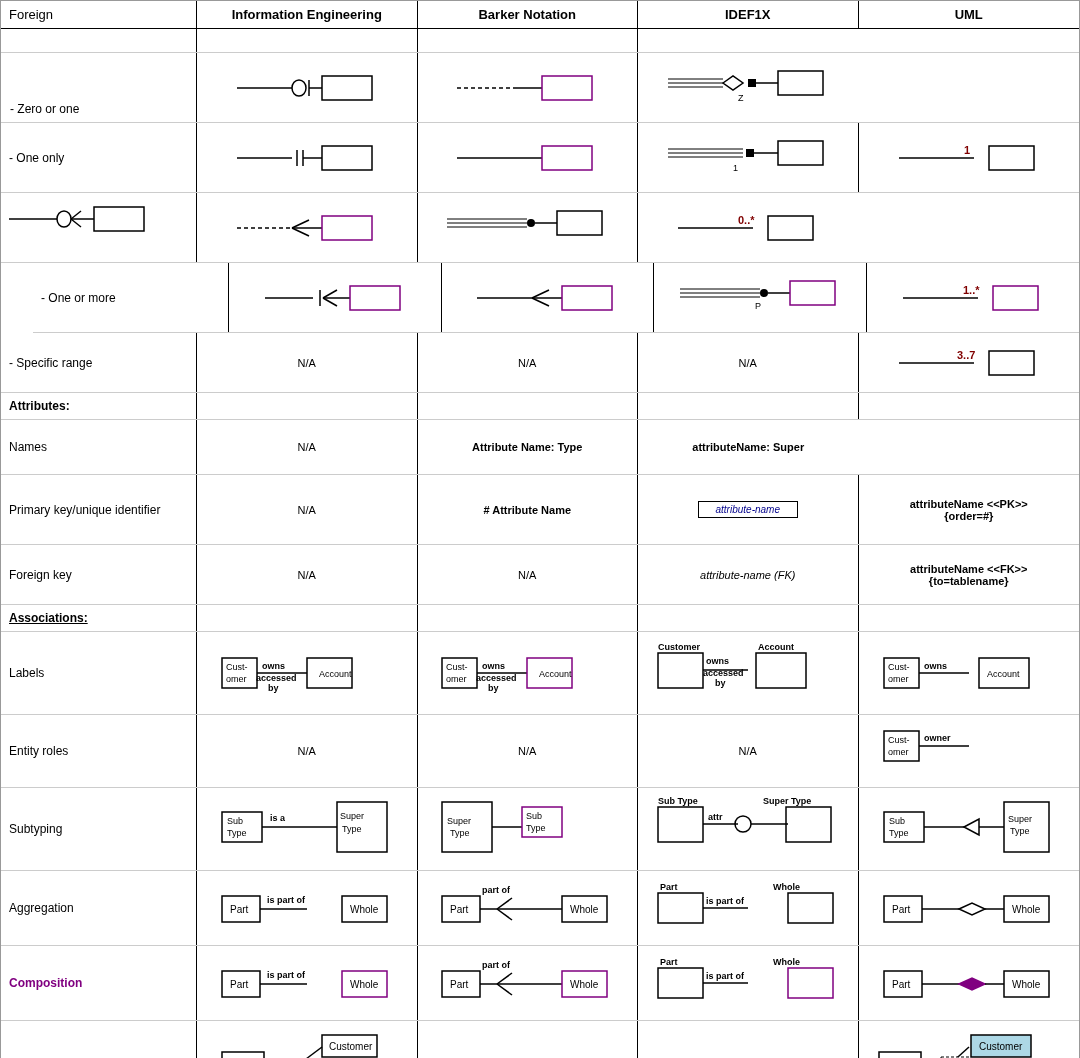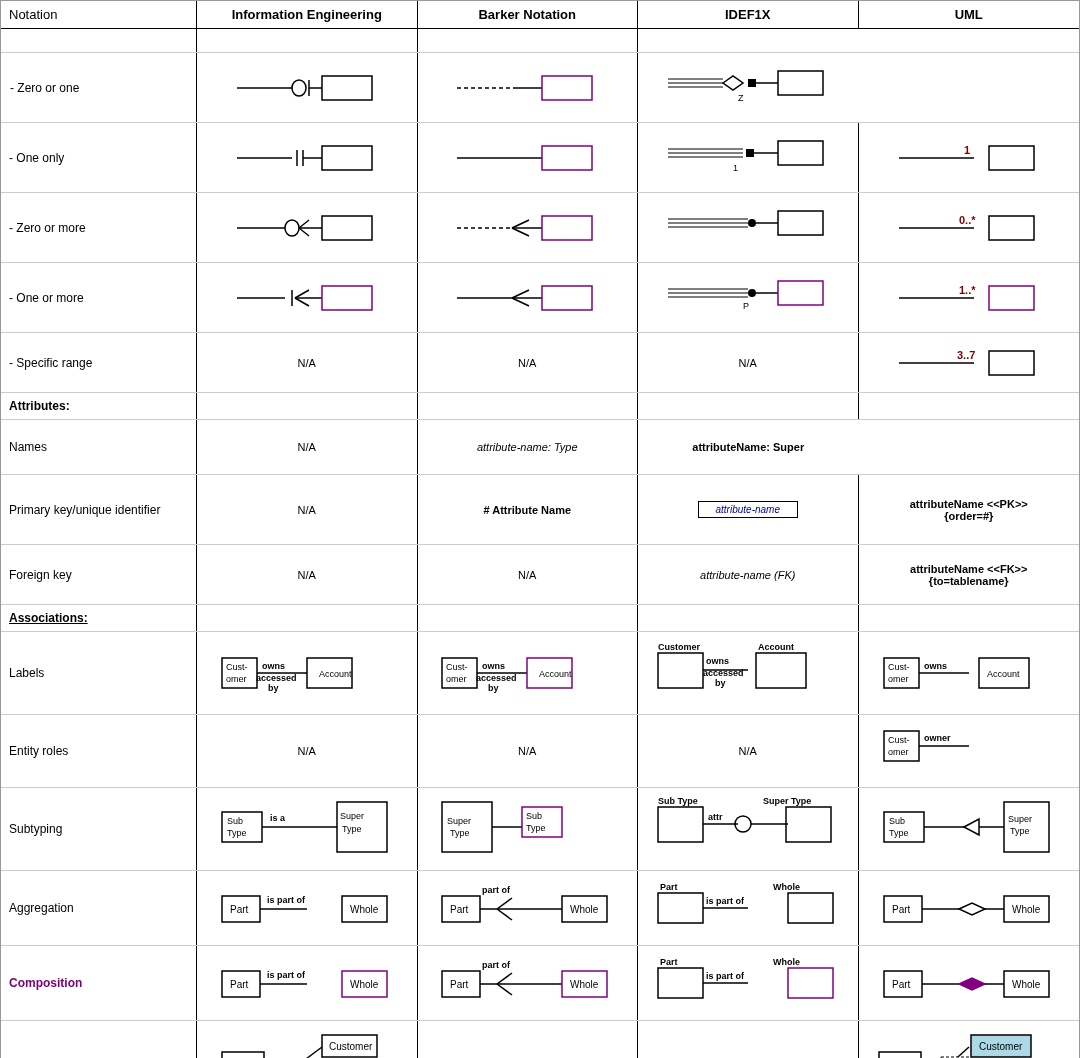--- a/index.html
+++ b/index.html
@@ -54,36 +54,36 @@
     }
     
     svg { overflow: visible; }
   </style>
 </head>
 <body>
 
 <div class="page">
 
   <div class="header-row">
-    <div class="header-cell" style="text-align:left; font-weight:normal; font-size:13px;">Notation</div>
+    <div class="header-cell" style="text-align:left; font-weight:normal; font-size:13px;">Foreign</div>
     <div class="header-cell">Information Engineering</div>
     <div class="header-cell">Barker Notation</div>
     <div class="header-cell">IDEF1X</div>
     <div class="header-cell">UML</div>
   </div>
 
   <div class="content-row" style="min-height:24px; border-bottom:1px solid #ccc;">
     <div class="content-cell"></div>
     <div class="content-cell"></div>
     <div class="content-cell"></div>
     <div class="content-cell"></div>
   </div>
 
   <div class="content-row" style="min-height:70px;">
-    <div class="content-cell" style="justify-content:center;padding-left:9px;">
+    <div class="content-cell" style="justify-content:flex-end;padding-left:9px;">
       <span>- Zero or one</span>
     </div>
 
     <div class="content-cell">
       <svg width="140" height="40">
         <line x1="0" y1="20" x2="55" y2="20" stroke="#000" stroke-width="1.5"></line>
 
         <ellipse cx="62" cy="20" rx="7" ry="8" fill="none" stroke="#000" stroke-width="1.5"></ellipse>
 
         <line x1="72" y1="12" x2="72" y2="28" stroke="#000" stroke-width="1.5"></line>
@@ -157,23 +157,20 @@
     <div class="content-cell">
       <svg width="140" height="40">
         <line x1="0" y1="20" x2="75" y2="20" stroke="#000" stroke-width="1.5"></line>
         <text x="65" y="16" font-size="11" fill="#800000" font-weight="bold">1</text>
         <rect x="90" y="8" width="45" height="24" fill="none" stroke="#000" stroke-width="1.5"></rect>
       </svg>
     </div>
   </div>
 
   <div class="content-row" style="min-height:70px;">
-    <div class="content-cell" style="justify-content:center;">
-      <span>- Zero or more</span>
-    </div>
 
     <div class="content-cell">
       <svg width="140" height="40">
         <line x1="0" y1="20" x2="48" y2="20" stroke="#000" stroke-width="1.5"></line>
         <ellipse cx="55" cy="20" rx="7" ry="8" fill="none" stroke="#000" stroke-width="1.5"></ellipse>
 
         <line x1="62" y1="20" x2="72" y2="12" stroke="#000" stroke-width="1.5"></line>
         <line x1="62" y1="20" x2="72" y2="20" stroke="#000" stroke-width="1.5"></line>
         <line x1="62" y1="20" x2="72" y2="28" stroke="#000" stroke-width="1.5"></line>
         <line x1="72" y1="20" x2="85" y2="20" stroke="#000" stroke-width="1.5"></line>
@@ -206,21 +203,21 @@
 
     <div class="content-cell">
       <svg width="140" height="40">
         <line x1="0" y1="20" x2="75" y2="20" stroke="#000" stroke-width="1.5"></line>
         <text x="60" y="16" font-size="11" fill="#800000" font-weight="bold">0..*</text>
         <rect x="90" y="8" width="45" height="24" fill="none" stroke="#000" stroke-width="1.5"></rect>
       </svg>
     </div>
   </div>
 
-  <div class="content-row" style="min-height:70px;">
+  <div class="content-row" style="min-height:70px;margin-left:32px;">
     <div class="content-cell" style="justify-content:center;">
       <span>- One or more</span>
     </div>
 
     <div class="content-cell">
       <svg width="140" height="40">
         <line x1="0" y1="20" x2="48" y2="20" stroke="#000" stroke-width="1.5"></line>
 
         <line x1="55" y1="12" x2="55" y2="28" stroke="#000" stroke-width="1.5"></line>
 
@@ -298,21 +295,21 @@
   </div>
 
   <div class="content-row" style="min-height:55px;">
     <div class="content-cell" style="justify-content:center;">
       <span>Names</span>
     </div>
     <div class="content-cell">
       <span class="na-text">N/A</span>
     </div>
     <div class="content-cell">
-      <span style="font-size:11px; font-style:italic;">attribute-name: Type</span>
+      <span style="font-size:11px; font-weight:bold;">Attribute Name: Type</span>
     </div>
     <div class="content-cell">
       <span style="font-size:11px; font-weight:bold;">attributeName: Super</span>
     </div>
   </div>
 
   <div class="content-row" style="min-height:70px;">
     <div class="content-cell" style="justify-content:center; align-items:flex-start;">
       <span>Primary key/unique identifier</span>
     </div>

